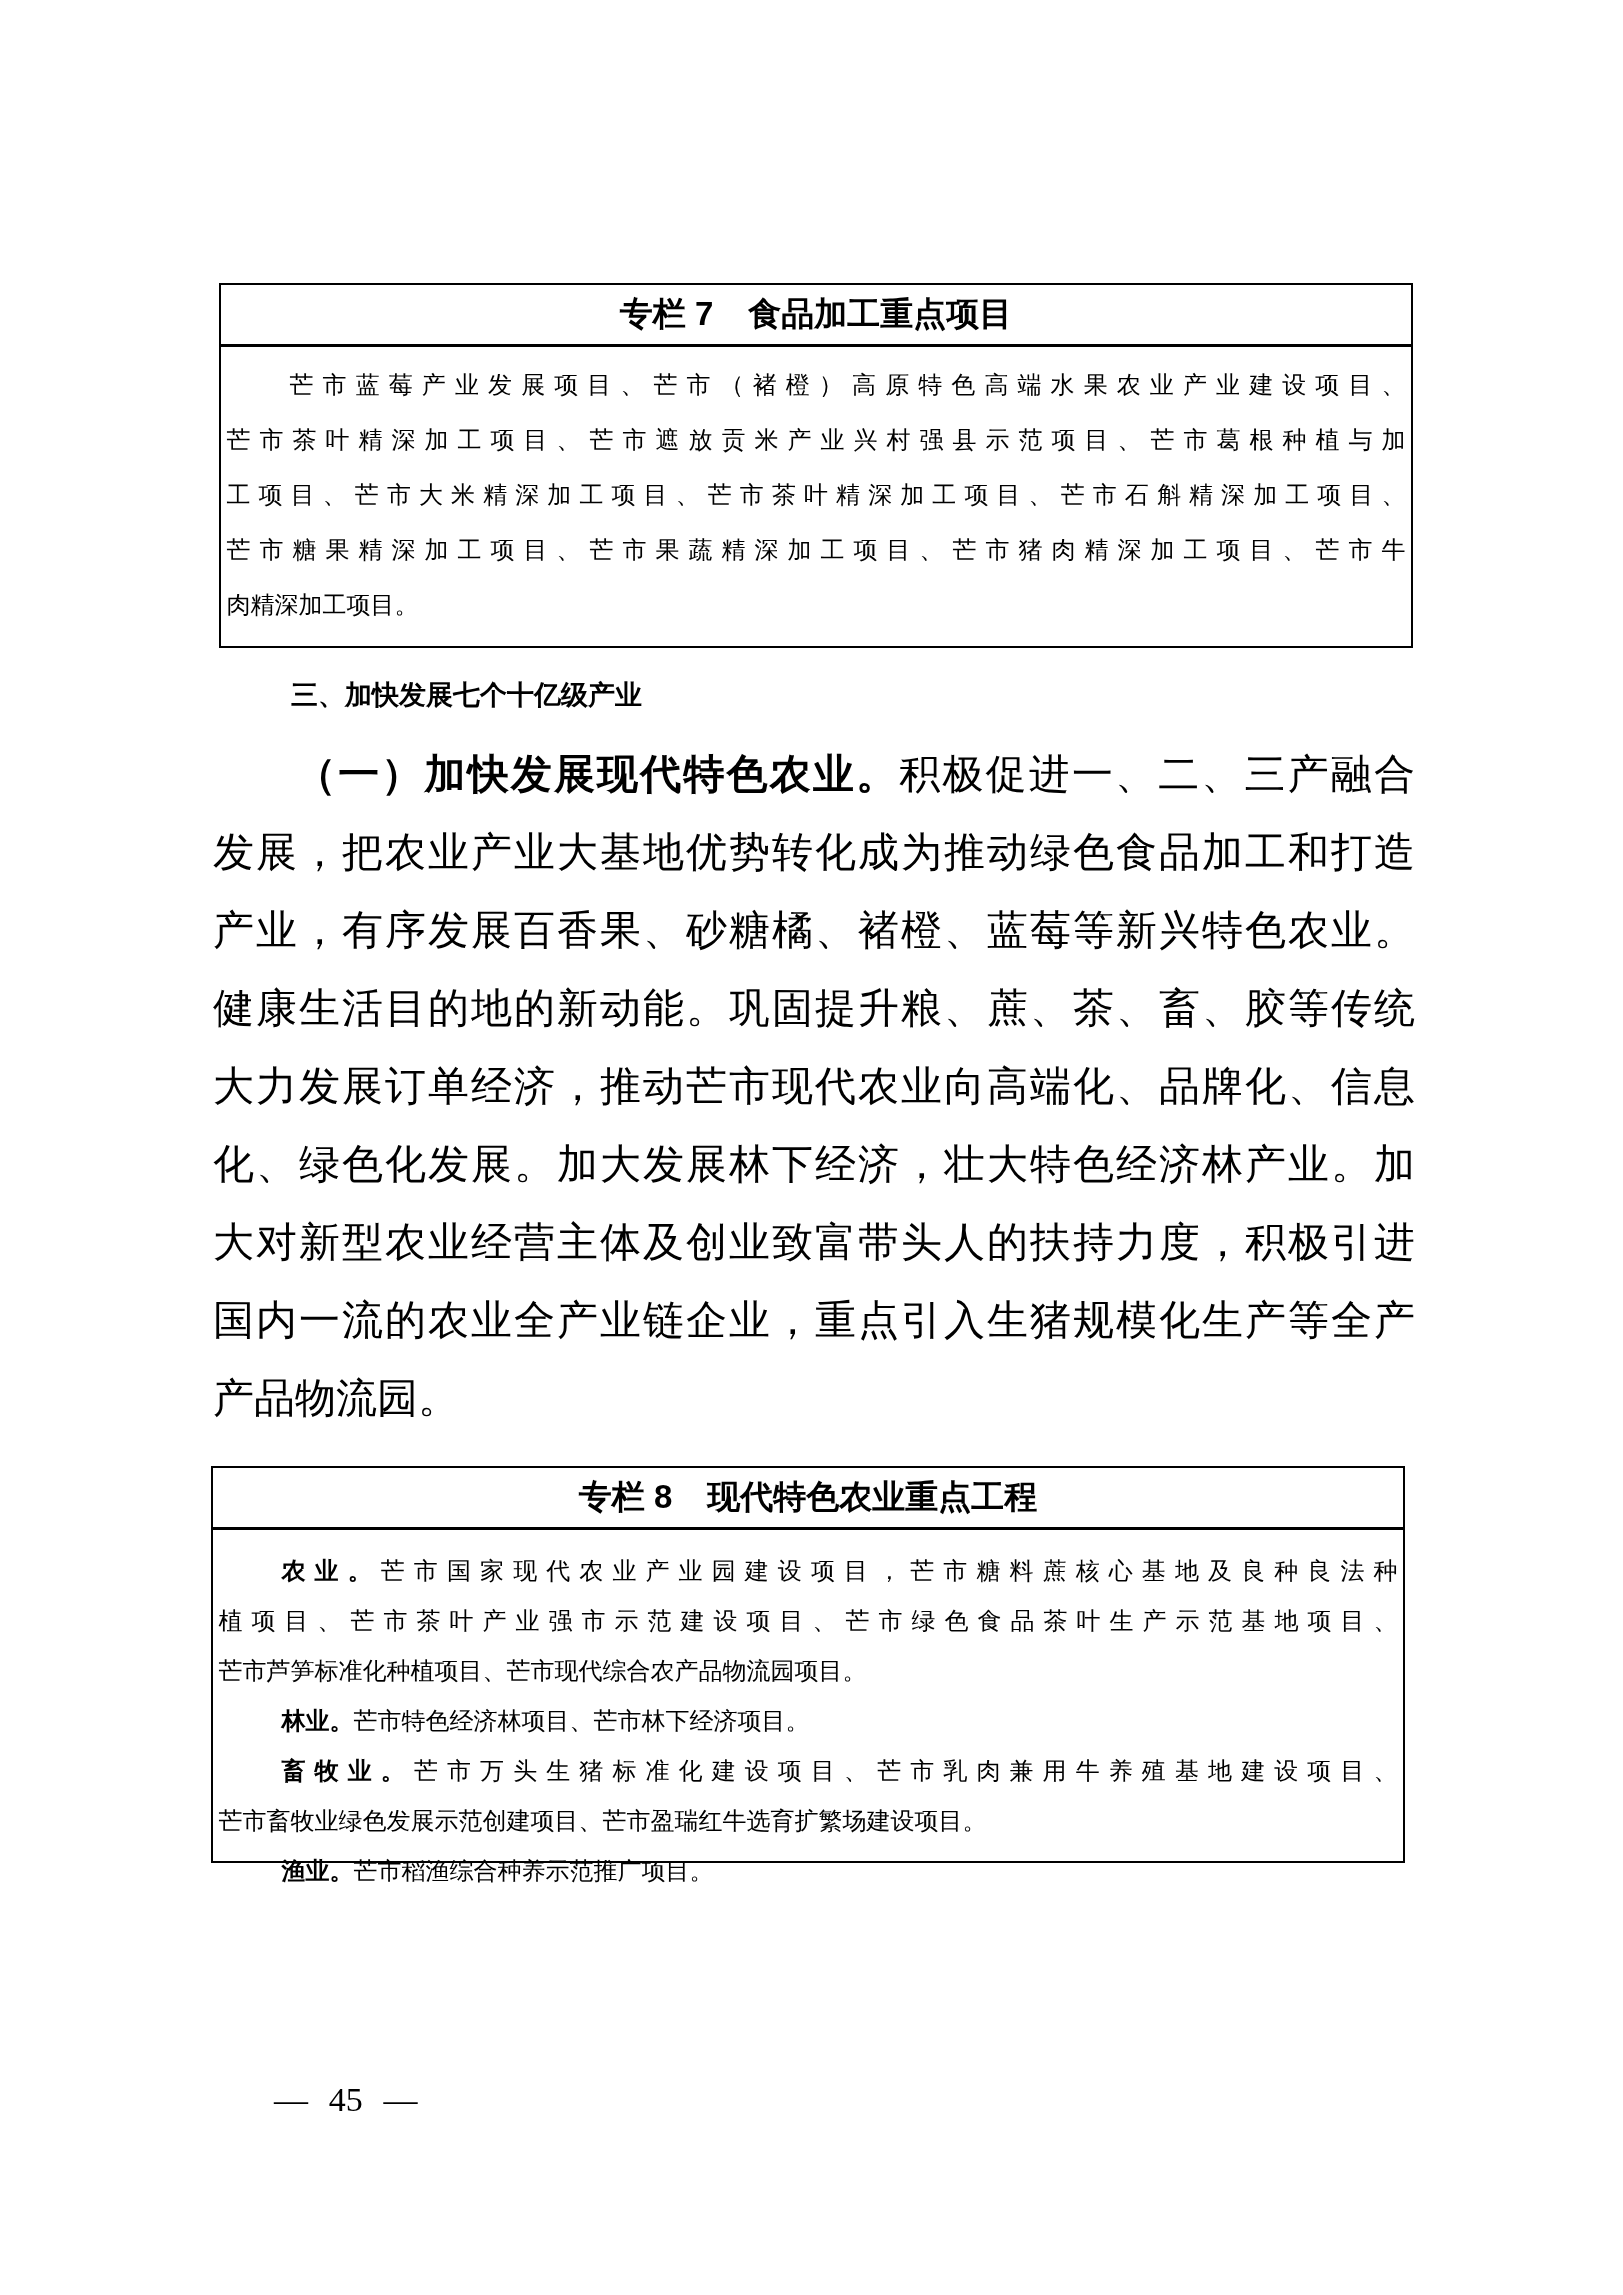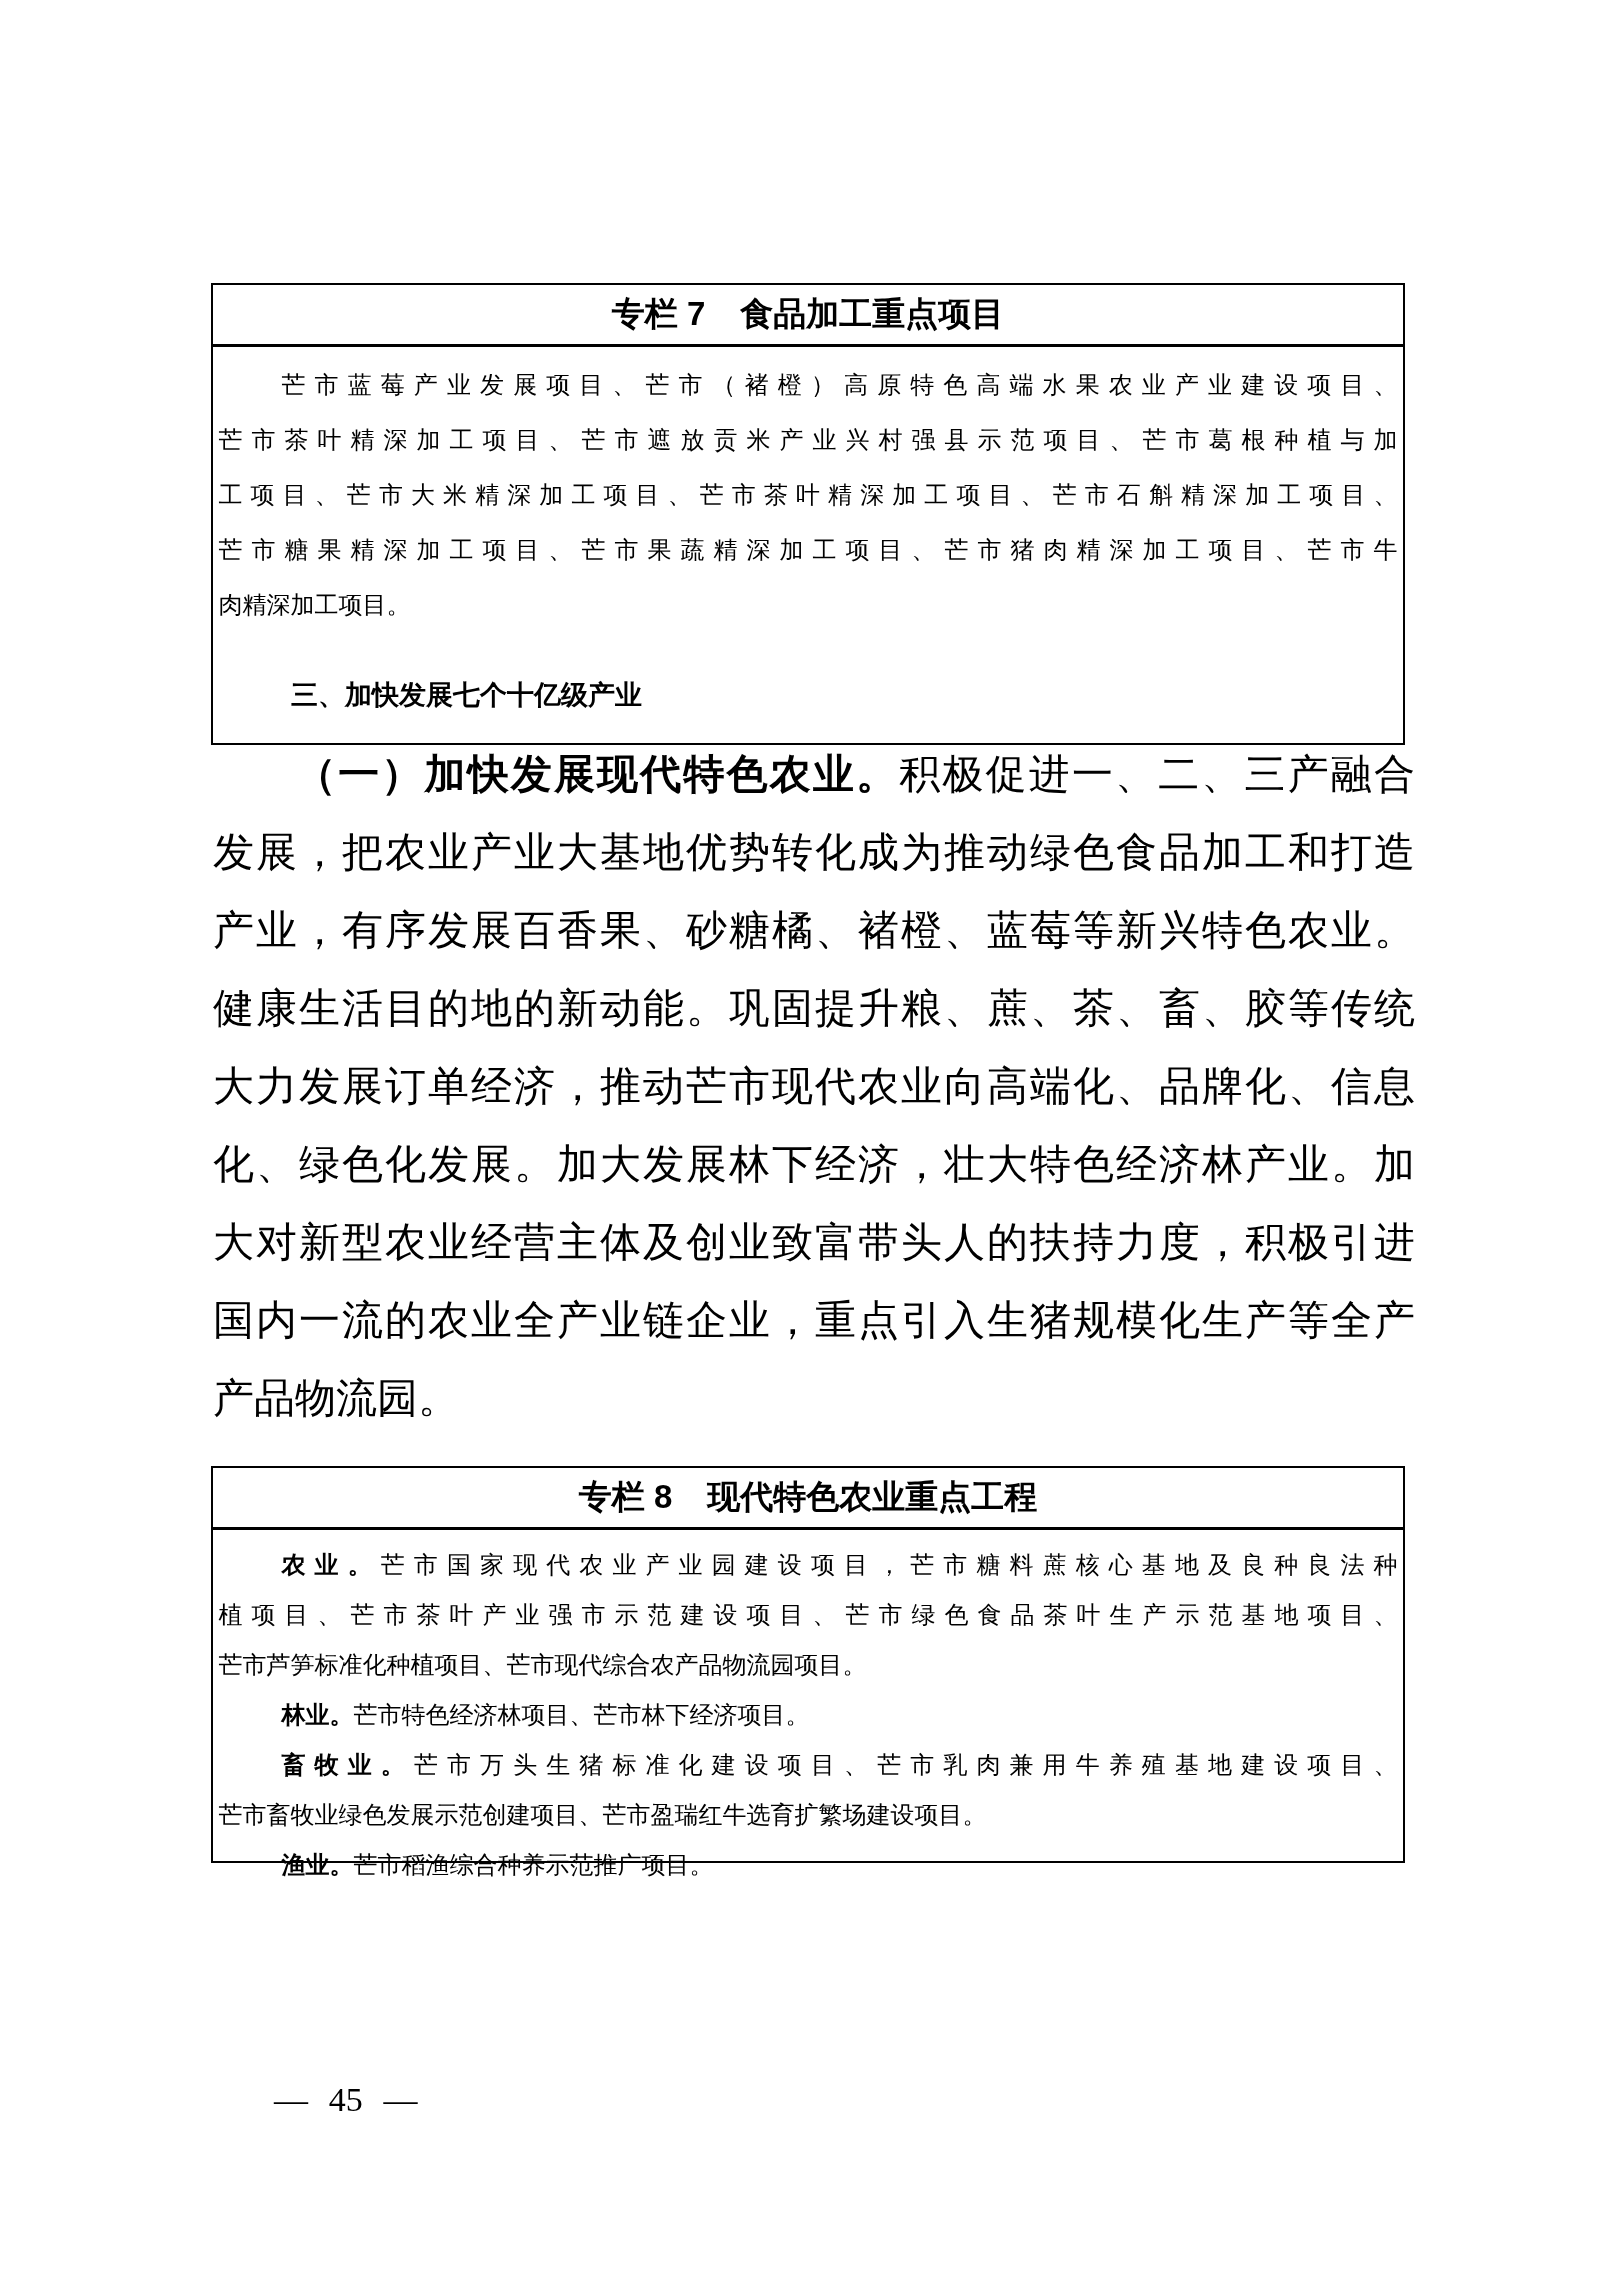--- a/index.html
+++ b/index.html
@@ -15,39 +15,39 @@
   }
   
   .colbox {
     position: absolute;
     left: 211px;
     width: 1194px;
     border: 2.7px solid #000;
     box-sizing: border-box;
     background: #fff;
   }
-  #box7 { top: 283px;  height: 462px; }
+  #box7 { top: 283px;  height: 365px; margin-left: 8px; }
   #box8 { top: 1466px; height: 397px; }
   .box-header {
     height: 59px;
     border-bottom: 3.4px solid #000;
     display: flex;
     align-items: center;
     justify-content: center;
     font-family: "Liberation Sans", "DejaVu Sans", sans-serif;
     font-weight: 700;
     font-size: 33px;
   }
   .box-header .gap { display: inline-block; width: 35px; }
   .box-body {
     padding: 11px 5.5px 0 5.5px;
     font-size: 24px;
   }
   #box7 .bline { line-height: 55px; }
-  #box8 .box-body { padding-top: 10px; }
+  #box8 .box-body { padding-top: 18px; font-family: Liberation Mono, monospace; }
   #box8 .bline { line-height: 50px; }
   .bline {
     text-align: justify;
     text-align-last: justify;
   }
   .bline.plast { text-align-last: left; }
   .bline.ind { text-indent: 63px; }
   .blabel {
     font-weight: 700;
   }

